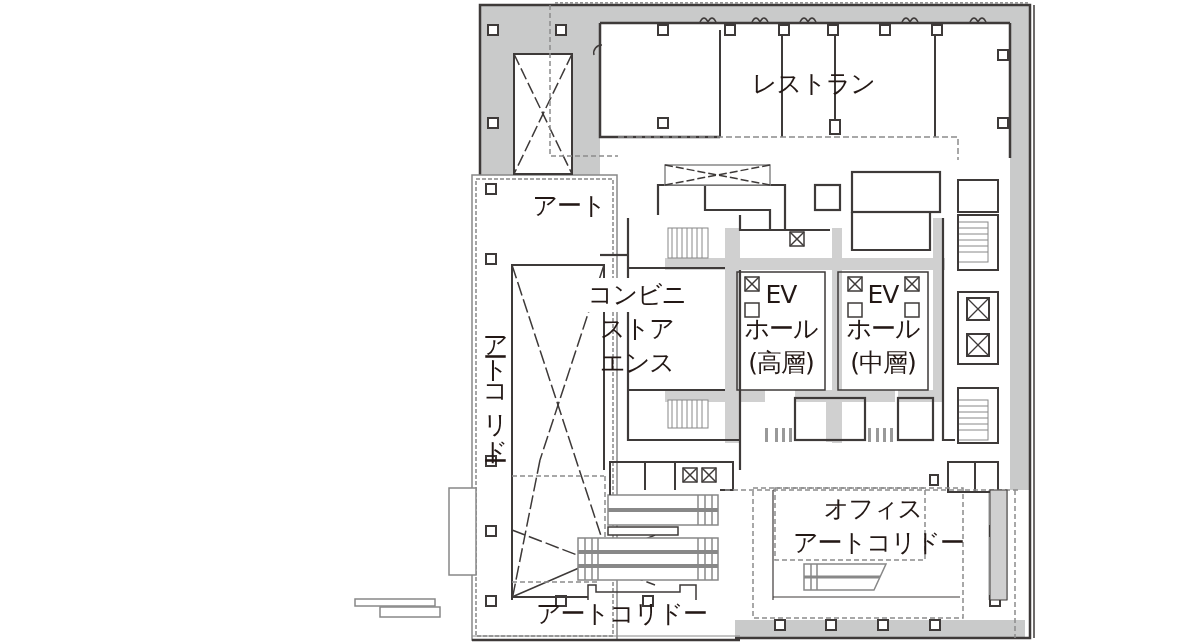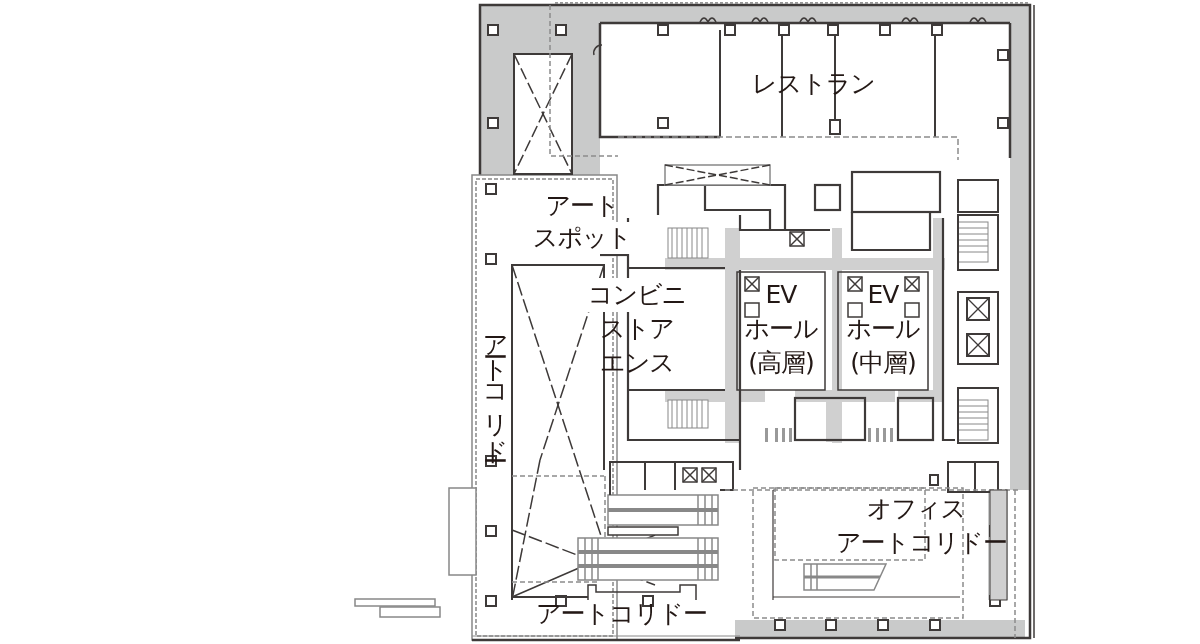--- a/index.html
+++ b/index.html
@@ -286,23 +286,22 @@
 
   <g fill="#ffffff" stroke="#888" stroke-width="1.5">
     <rect x="449" y="488" width="27" height="87"></rect>
     <rect x="355" y="599" width="80" height="7"></rect>
     <rect x="380" y="607" width="60" height="10"></rect>
   </g>
 </svg>
 
 <div class="label" style="left:752px; top:68px;">レストラン</div>
 
-<div class="label ml center" style="left:532px; top:190px; width:100px;">
+<div class="label ml center" style="left:519px; top:190px; width:100px;">
   <span>アート</span>
-  <span class="bg-white">スポット</span>
 </div>
 
 <div class="vlabel" style="left:480px; top:318px;">アートコリドー</div>
 
 <div class="label ml center" style="left:582px; top:278px; width:110px; line-height:34px;">
   <span class="bg-white">コンビニ</span>
   <span>ストア</span>
   <span>エンス</span>
 </div>
 
@@ -311,18 +310,18 @@
   <span>ホール</span>
   <span>(高層)</span>
 </div>
 
 <div class="label ml center" style="left:835px; top:278px; width:96px; line-height:34px;">
   <span>EV</span>
   <span>ホール</span>
   <span>(中層)</span>
 </div>
 
-<div class="label ml center" style="left:793px; top:492px; width:160px; line-height:34px;margin-left:43px;">
+<div class="label ml center" style="left:793px; top:492px; width:160px; line-height:34px;">
   <span>オフィス</span>
   <span>アートコリドー</span>
 </div>
 
 <div class="label bg-white" style="left:536px; top:598px; background:transparent;">アートコリドー</div>
 
 </body></html>

